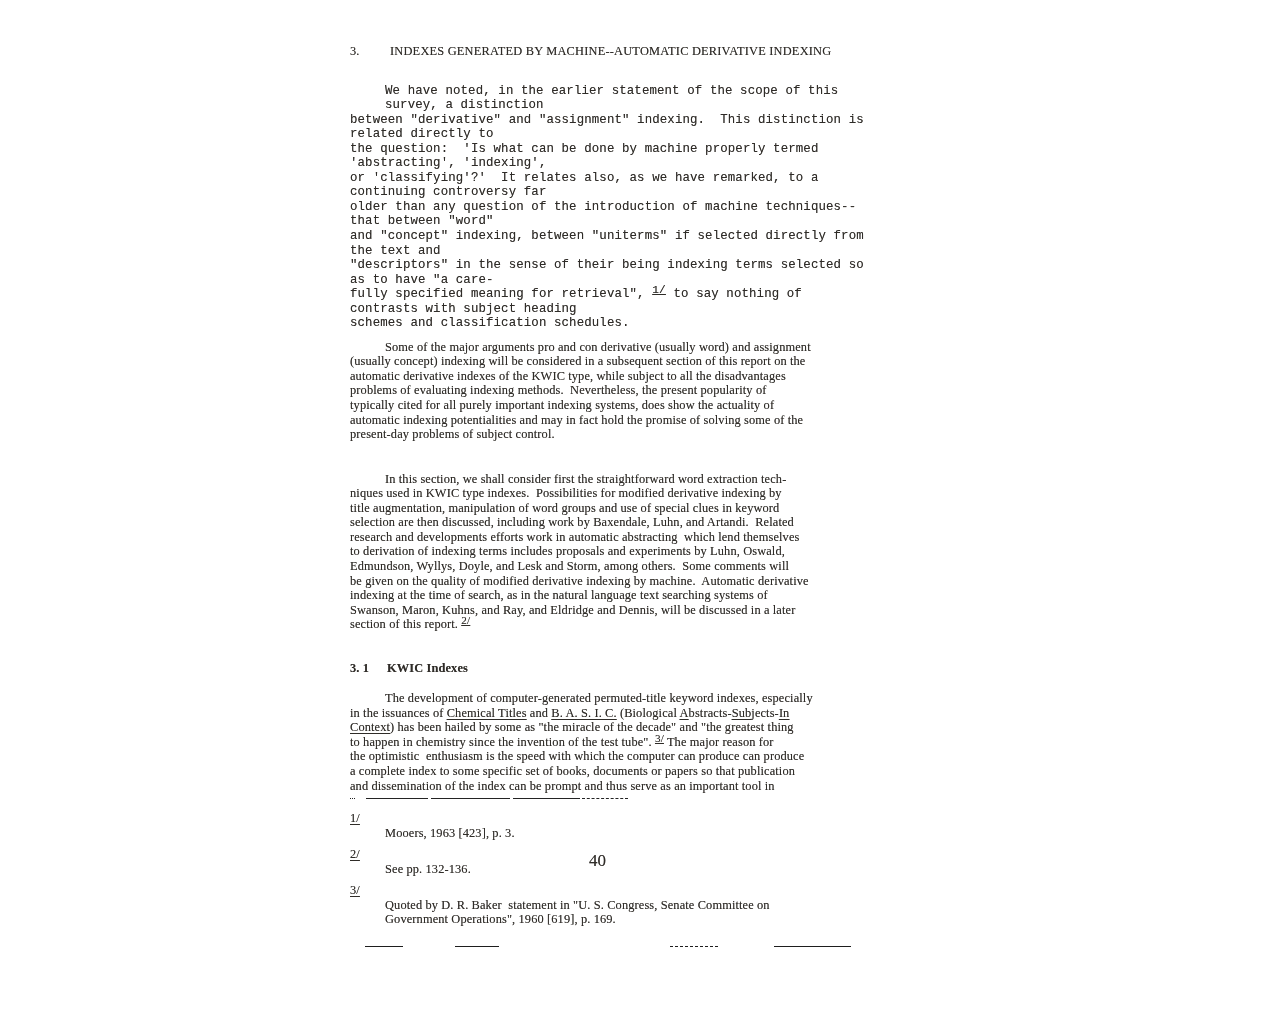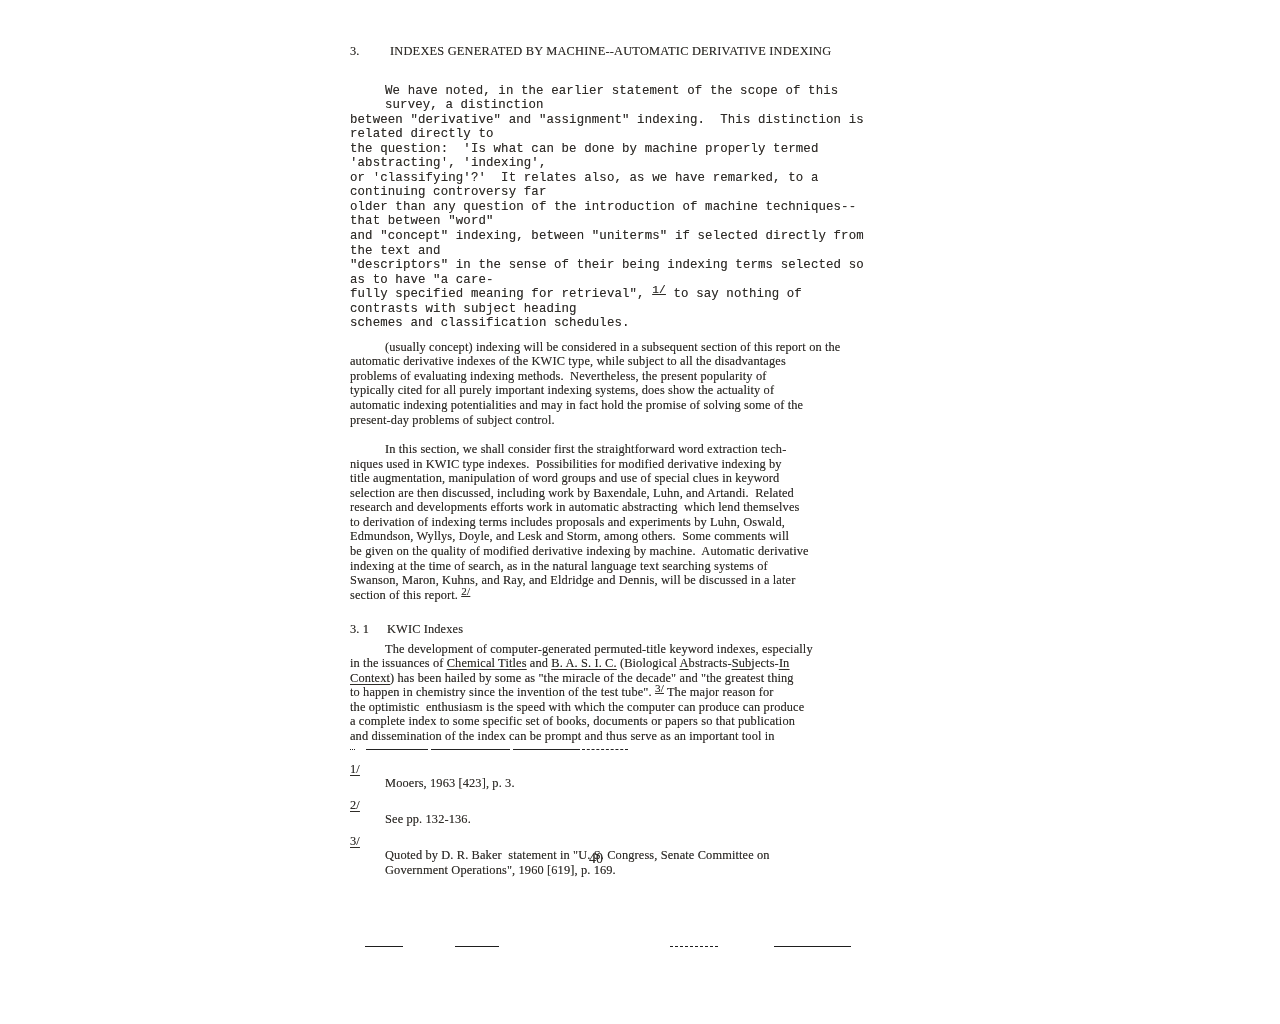--- a/index.html
+++ b/index.html
@@ -30,24 +30,24 @@
     text-shadow: 0 0 0.6px rgba(47,44,40,0.5);
   }
   .heading { display: flex; }
   .heading .h-num { width: 40px; flex: none; }
   .h-title { letter-spacing: 0.2px; }
   .para { margin: 0; }
   .line { white-space: pre-wrap; }
   .para .line:first-child { padding-left: 35px; }
   .p0 { margin-top: 25px; font-family: Liberation Mono, monospace; }
   .p1 { margin-top: 9px; }
-  .p2 { margin-top: 15px; }
-  .subheading { margin-top: 20px; display: flex; }
+  .p2 { margin-top: 30px; }
+  .subheading { margin-top: 29px; display: flex; font-weight: bold; }
   .subheading .h-num { width: 37px; flex: none; }
-  .p3 { margin-top: 5px; }
+  .p3 { margin-top: 16px; }
   .u {
     text-decoration: underline;
     text-underline-offset: 2px;
     text-decoration-thickness: 1px;
   }
   .fnref {
     text-decoration: underline;
     position: relative;
     top: -4px;
     font-size: 11.2px;
@@ -64,21 +64,21 @@
   .seg.s2 { width: 79px; margin-right: 3px; }
   .seg.s3 { width: 67px; margin-right: 2px; }
   .seg.s4 { width: 46px; border-top-style: dashed; }
   .footnotes { margin-top: 11px; }
   .fn + .fn { margin-top: 7px; }
   .fn-line { padding-left: 35px; white-space: pre-wrap; }
   .page-number {
     position: absolute;
     left: 589px;
     top: 851px;
-    font-size: 14px;
+    font-size: 17px;
     color: #2f2c28;
     text-shadow: 0 0 0.6px rgba(47,44,40,0.5);
   }
   .artifact {
     position: absolute;
     top: 946px;
     height: 0;
     border-top: 1.6px solid #1e1e1e;
   }
   .a1 { left: 365px; width: 38px; }
@@ -103,20 +103,21 @@
         <div class="line"><span>between "derivative" and "assignment" indexing.  This distinction is related directly to</span></div>
         <div class="line"><span>the question:  'Is what can be done by machine properly termed 'abstracting', 'indexing',</span></div>
         <div class="line"><span>or 'classifying'?'  It relates also, as we have remarked, to a continuing controversy far</span></div>
         <div class="line"><span>older than any question of the introduction of machine techniques--that between "word"</span></div>
         <div class="line"><span>and "concept" indexing, between "uniterms" if selected directly from the text and</span></div>
         <div class="line"><span>"descriptors" in the sense of their being indexing terms selected so as to have "a care-</span></div>
         <div class="line"><span>fully specified meaning for retrieval", </span><span class="fnref">1/</span><span> to say nothing of contrasts with subject heading</span></div>
         <div class="line"><span>schemes and classification schedules.</span></div>
       </div>
     <div class="para p1">
+        <div class="line"><span>Some of the major arguments pro and con derivative (usually word) and assignment</span></div>
         <div class="line"><span>(usually concept) indexing will be considered in a subsequent section of this report on the</span></div>
         <div class="line"><span>automatic derivative indexes of the KWIC type, while subject to all the disadvantages</span></div>
         <div class="line"><span>problems of evaluating indexing methods.  Nevertheless, the present popularity of</span></div>
         <div class="line"><span>typically cited for all purely important indexing systems, does show the actuality of</span></div>
         <div class="line"><span>automatic indexing potentialities and may in fact hold the promise of solving some of the</span></div>
         <div class="line"><span>present-day problems of subject control.</span></div>
       </div>
     <div class="para p2">
         <div class="line"><span>In this section, we shall consider first the straightforward word extraction tech-</span></div>
         <div class="line"><span>niques used in KWIC type indexes.  Possibilities for modified derivative indexing by</span></div>

